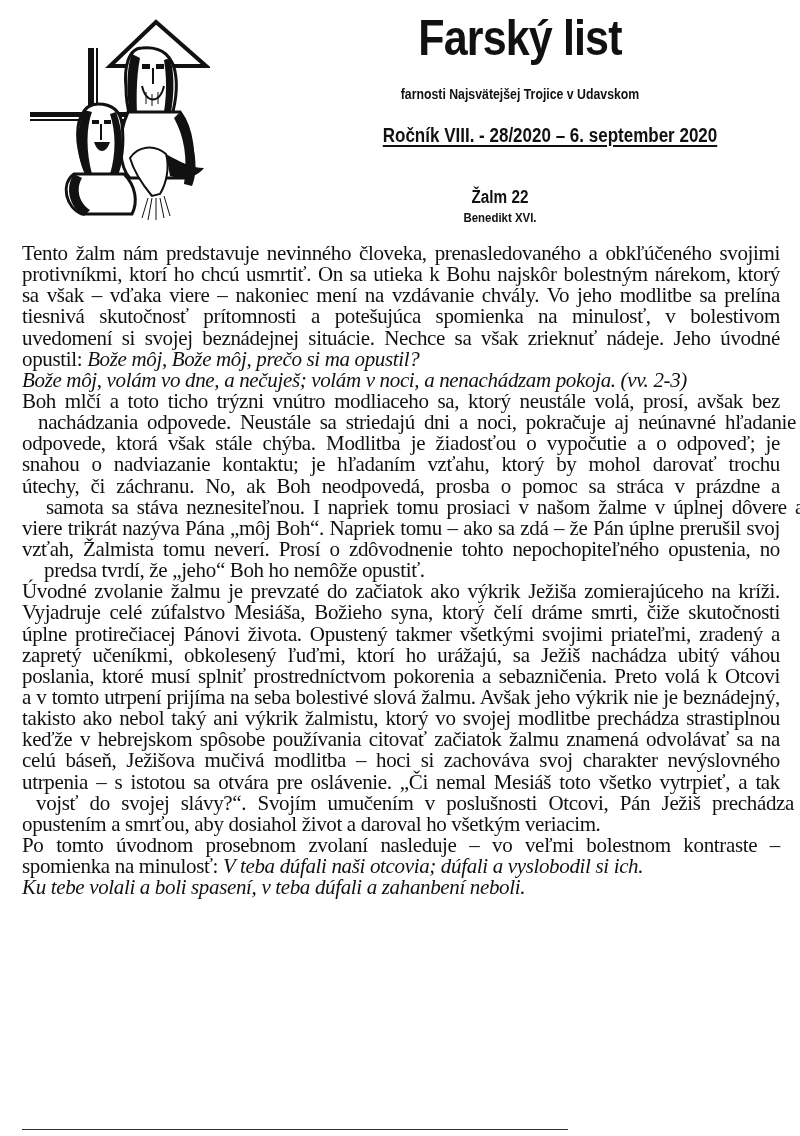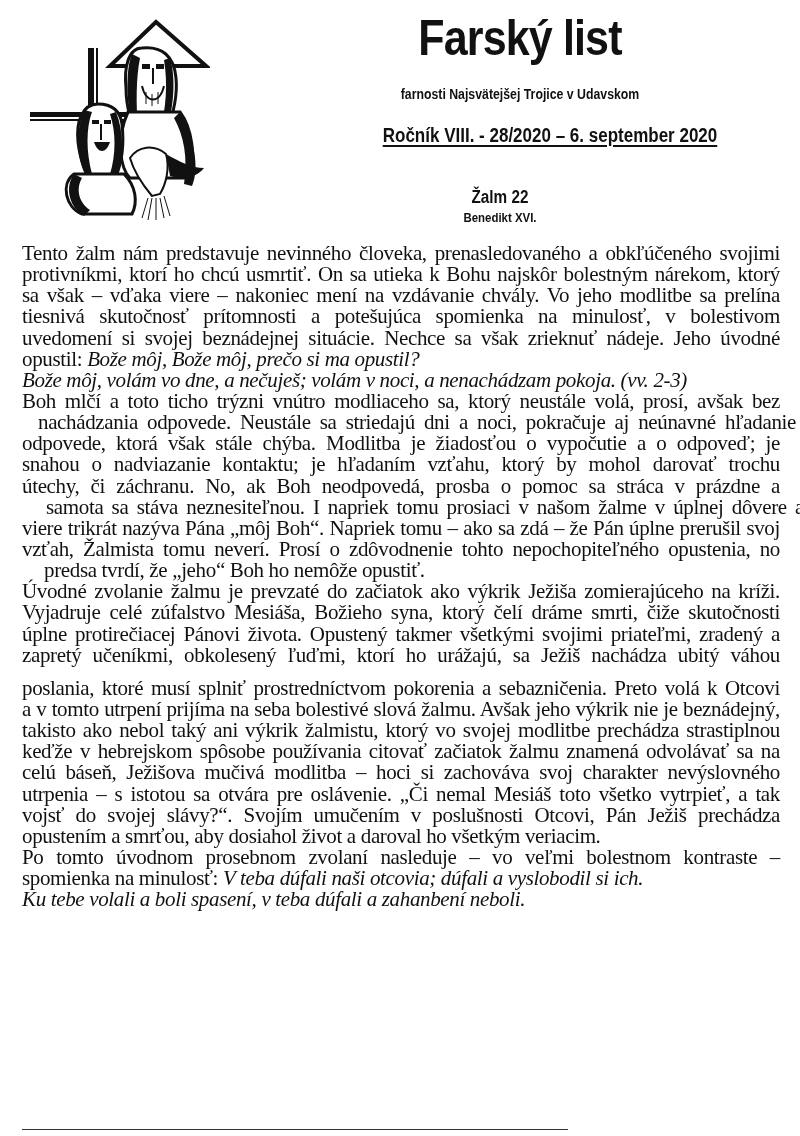--- a/index.html
+++ b/index.html
@@ -196,26 +196,26 @@
     <div class="line" style="display: block; width: 758px;"><span>snahou o nadviazanie kontaktu; je hľadaním vzťahu, ktorý by mohol darovať trochu</span></div>
     <div class="line" style="display: block; width: 758px;"><span>útechy, či záchranu. No, ak Boh neodpovedá, prosba o pomoc sa stráca v prázdne a</span></div>
     <div class="line" style="display: block; width: 758px; margin-left: 24px;"><span>samota sa stáva neznesiteľnou. I napriek tomu prosiaci v našom žalme v úplnej dôvere a</span></div>
     <div class="line" style="display: block; width: 758px;"><span>viere trikrát nazýva Pána „môj Boh“. Napriek tomu – ako sa zdá – že Pán úplne prerušil svoj</span></div>
     <div class="line" style="display: block; width: 758px;"><span>vzťah, Žalmista tomu neverí. Prosí o zdôvodnenie tohto nepochopiteľného opustenia, no</span></div>
     <div class="line last" style="display: block; width: auto; margin-left: 22px;"><span>predsa tvrdí, že „jeho“ Boh ho nemôže opustiť.</span></div>
     <div class="line" style="display: block; width: 758px;"><span>Úvodné zvolanie žalmu je prevzaté do začiatok ako výkrik Ježiša zomierajúceho na kríži.</span></div>
     <div class="line" style="display: block; width: 758px;"><span>Vyjadruje celé zúfalstvo Mesiáša, Božieho syna, ktorý čelí dráme smrti, čiže skutočnosti</span></div>
     <div class="line" style="display: block; width: 758px;"><span>úplne protirečiacej Pánovi života. Opustený takmer všetkými svojimi priateľmi, zradený a</span></div>
     <div class="line" style="display: block; width: 758px;"><span>zapretý učeníkmi, obkolesený ľuďmi, ktorí ho urážajú, sa Ježiš nachádza ubitý váhou</span></div>
-    <div class="line" style="display: block; width: 758px; margin-top: 12px;"><span>poslania, ktoré musí splniť prostredníctvom pokorenia a sebazničenia. Preto volá k Otcovi</span></div>
+    <div class="line" style="display: block; width: 758px;"><span>poslania, ktoré musí splniť prostredníctvom pokorenia a sebazničenia. Preto volá k Otcovi</span></div>
     <div class="line" style="display: block; width: 758px;"><span>a v tomto utrpení prijíma na seba bolestivé slová žalmu. Avšak jeho výkrik nie je beznádejný,</span></div>
     <div class="line" style="display: block; width: 758px;"><span>takisto ako nebol taký ani výkrik žalmistu, ktorý vo svojej modlitbe prechádza strastiplnou</span></div>
     <div class="line" style="display: block; width: 758px;"><span>keďže v hebrejskom spôsobe používania citovať začiatok žalmu znamená odvolávať sa na</span></div>
     <div class="line" style="display: block; width: 758px;"><span>celú báseň, Ježišova mučivá modlitba – hoci si zachováva svoj charakter nevýslovného</span></div>
     <div class="line" style="display: block; width: 758px;"><span>utrpenia – s istotou sa otvára pre oslávenie. „Či nemal Mesiáš toto všetko vytrpieť, a tak</span></div>
-    <div class="line" style="display: block; width: 758px;"><span>vojsť do svojej slávy?“. Svojím umučením v poslušnosti Otcovi, Pán Ježiš prechádza</span></div>
+    <div class="line" style="display: block; width: 758px; margin-left: 14px;"><span>vojsť do svojej slávy?“. Svojím umučením v poslušnosti Otcovi, Pán Ježiš prechádza</span></div>
     <div class="line last" style="display: block; width: auto;"><span>opustením a smrťou, aby dosiahol život a daroval ho všetkým veriacim.</span></div>
     <div class="line" style="display: block; width: 758px;"><span>Po tomto úvodnom prosebnom zvolaní nasleduje – vo veľmi bolestnom kontraste –</span></div>
     <div class="line last" style="display: block; width: auto;"><span>spomienka na minulosť: </span><span class="em">V teba dúfali naši otcovia; dúfali a vyslobodil si ich.</span></div>
     <div class="line last italic" style="display: block; width: auto;">Ku tebe volali a boli spasení, v teba dúfali a zahanbení neboli.</div>
   </div>
 
 <div class="underline-rule"></div>
 
 </body></html>

